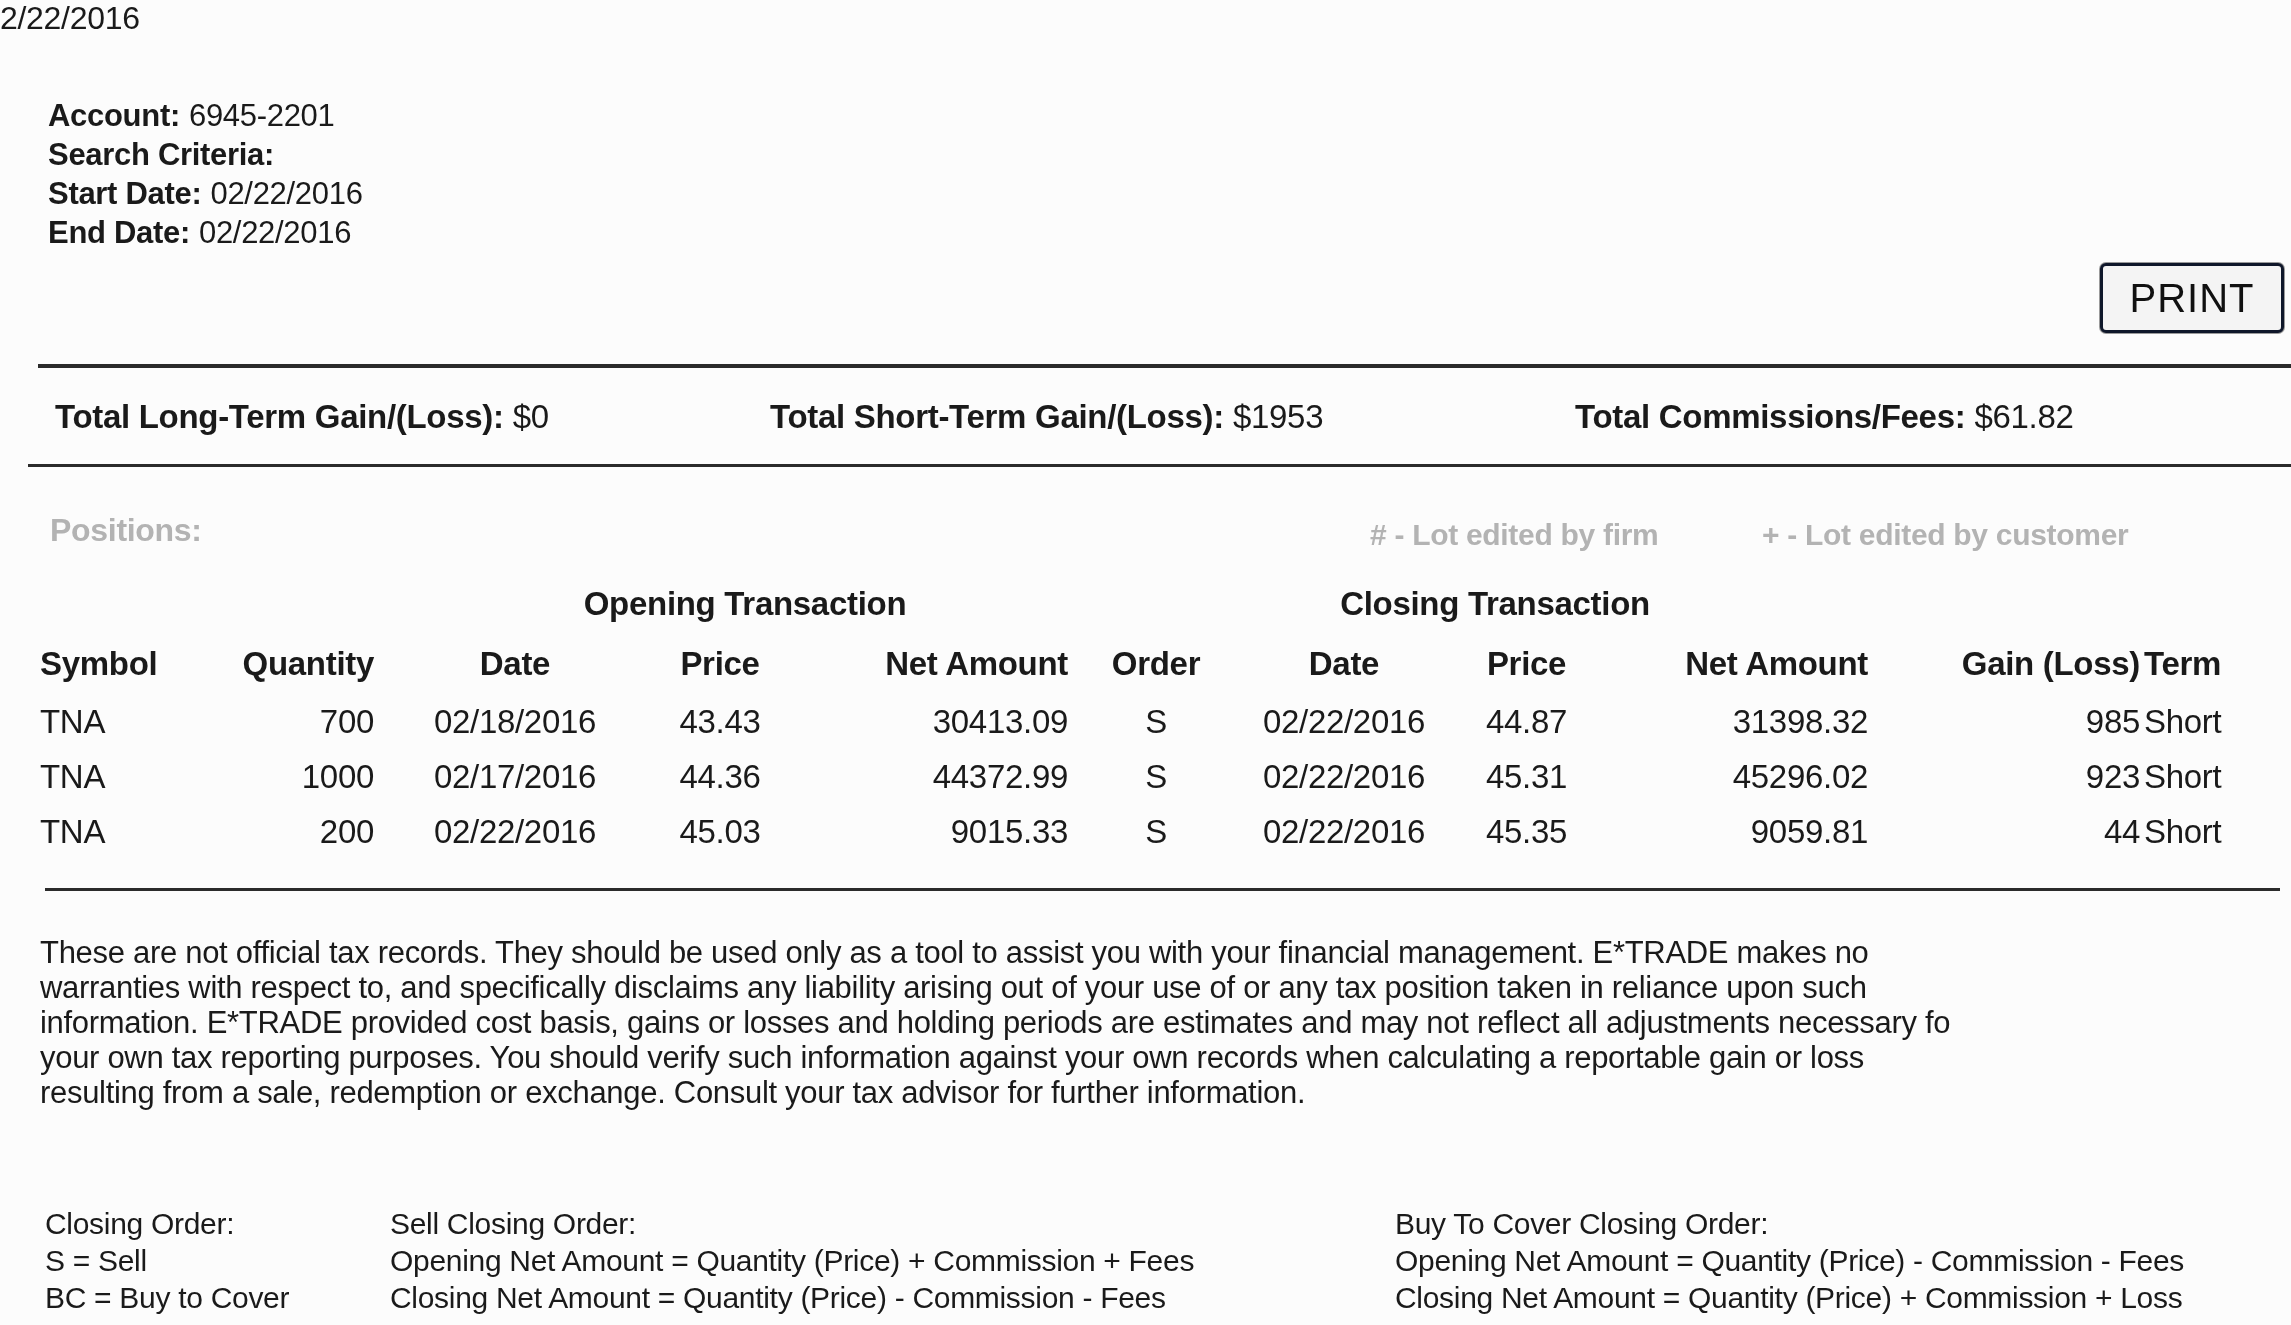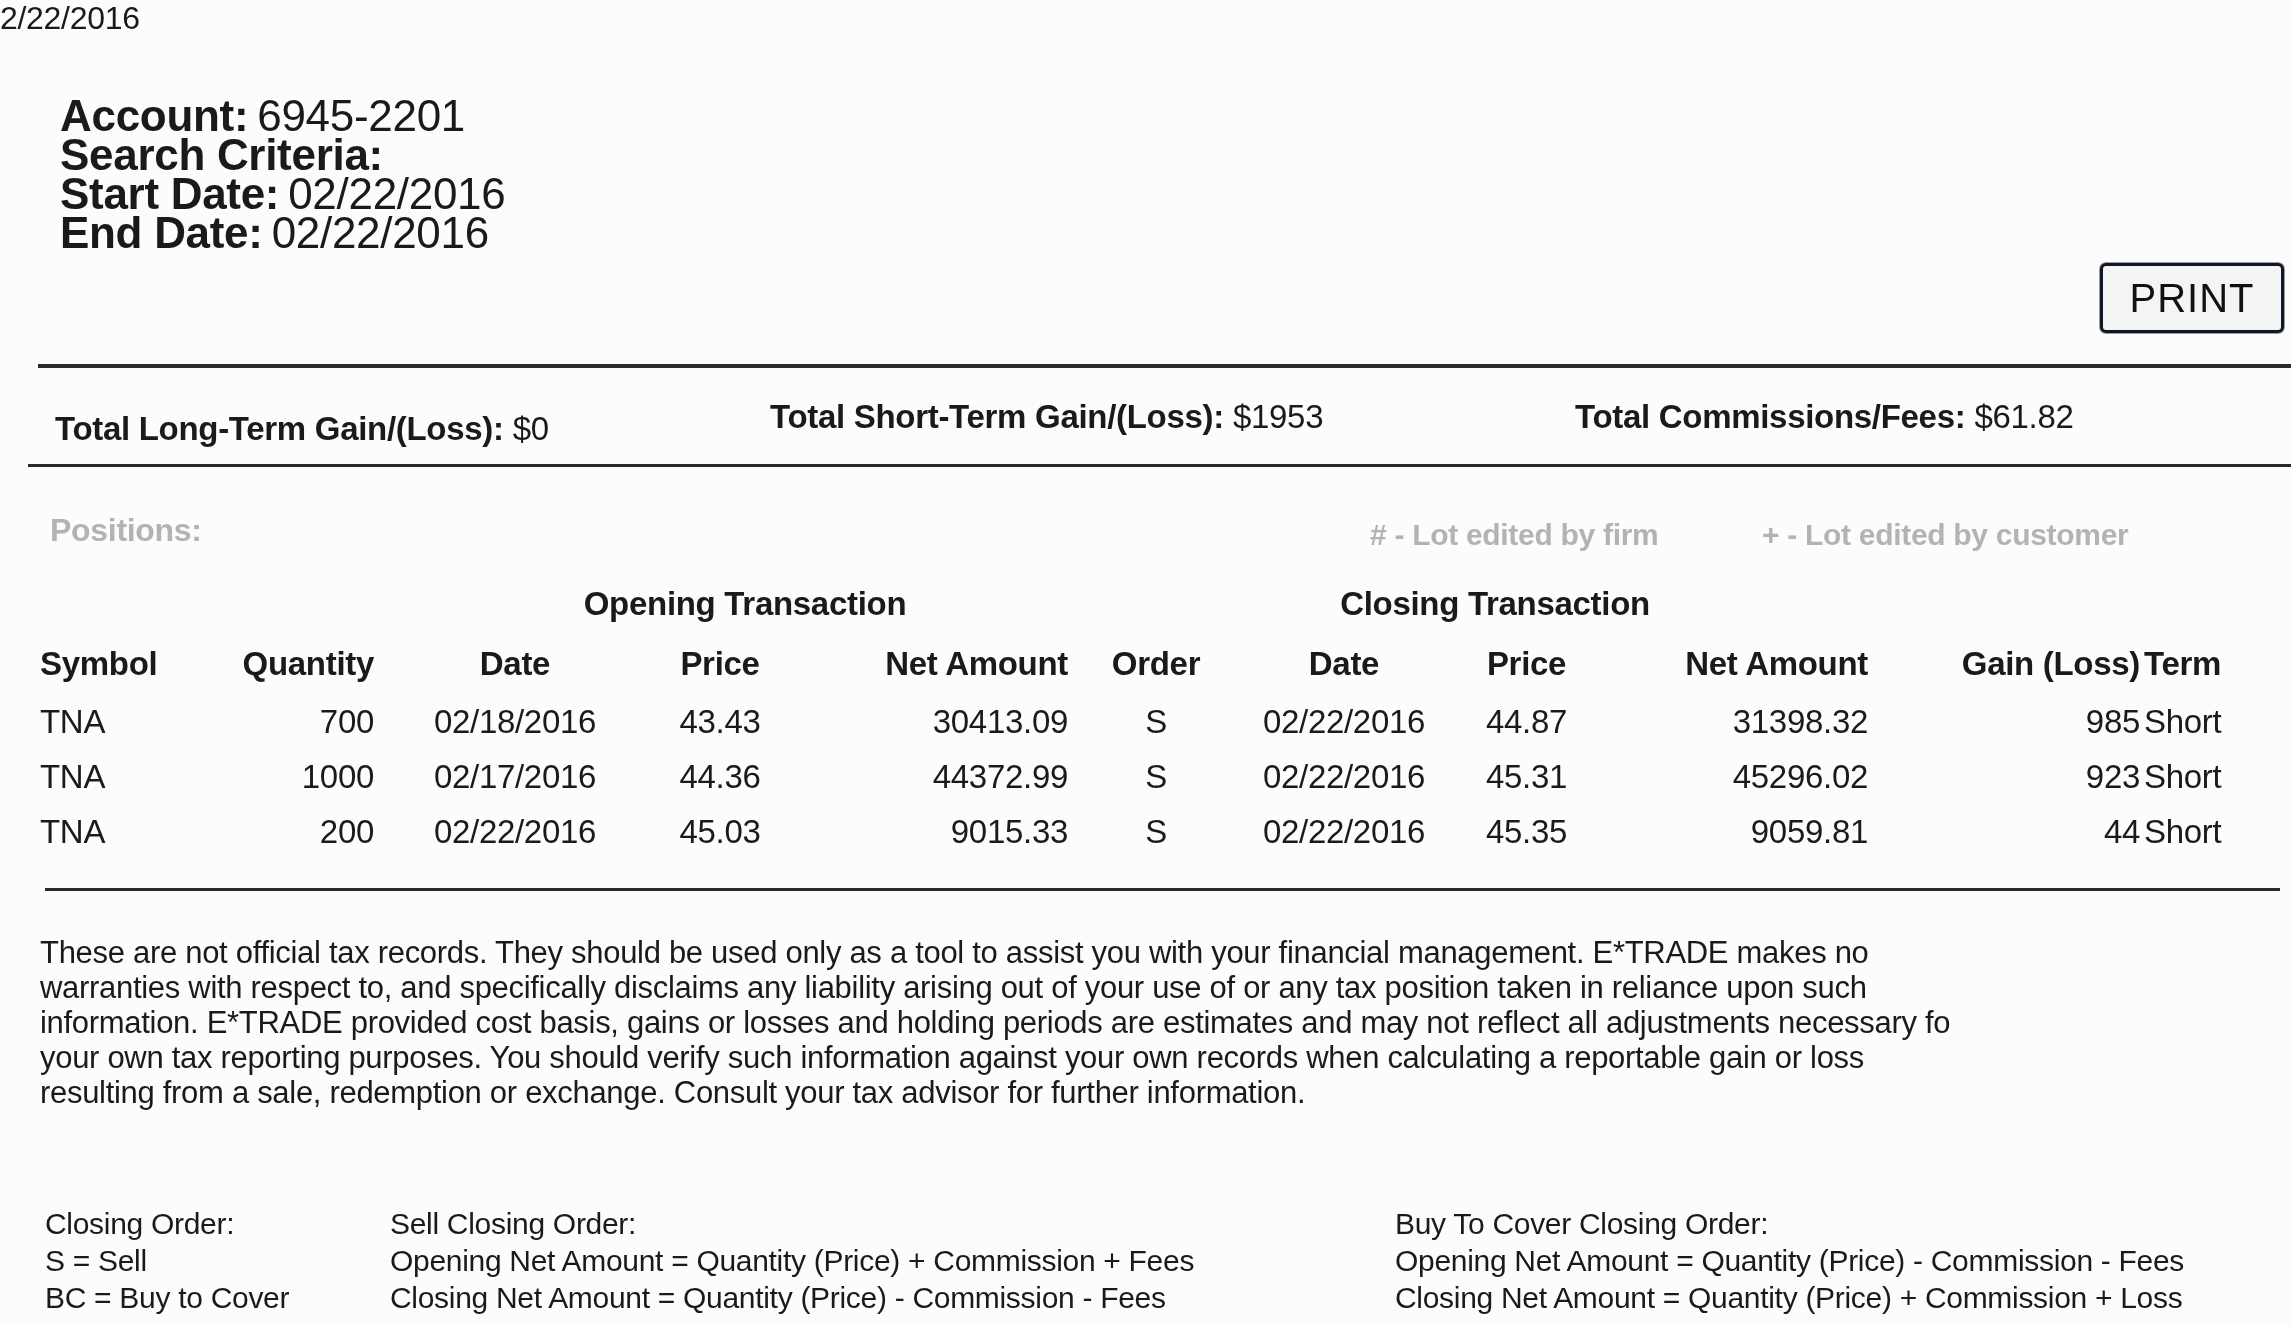--- a/index.html
+++ b/index.html
@@ -9,21 +9,21 @@
     background: #fcfcfc;
     overflow: hidden;
     font-family: "Liberation Sans", sans-serif;
     color: #1a1a1a;
     letter-spacing: -0.3px;
   }
   .abs { position: absolute; }
 
   
   .print-date { left: 0; top: 8; font-size: 32px; white-space: nowrap; }
-  .acct-block { left: 60px; top: 96px; font-size: 44px; line-height: 39px; white-space: nowrap; }
+  .acct-block { left: 48px; top: 96px; font-size: 31px; line-height: 39px; white-space: nowrap; }
   .acct-line .lbl { font-weight: 700; }
   .acct-line .val { margin-left: 9px; }
 
   .print-btn {
     left: 2100px; top: 263px; width: 184px; height: 70px;
     position: absolute;
     background: #f4f4f4;
     border: 3px solid #0f172a;
     border-radius: 6px;
     font-family: "Liberation Sans", sans-serif;
@@ -35,21 +35,21 @@
   }
 
   .rule { background: #2b2b2b; }
   .rule-1 { left: 38px; top: 364px; width: 2253px; height: 4px; }
   .rule-2 { left: 28px; top: 464px; width: 2263px; height: 3px; }
   .rule-3 { left: 45px; top: 888px; width: 2235px; height: 3px; }
 
   
   .totals { left: 0; top: 398px; width: 2291px; font-size: 33px; white-space: nowrap; }
   .totals .t-item { position: absolute; top: 0; }
-  .t-long { left: 55px; margin-top: 12px; }
+  .t-long { left: 55px; }
   .t-short { left: 770px; }
   .t-comm { left: 1575px; }
   .totals .lbl { font-weight: 700; }
   .totals .val { margin-left: 9px; font-weight: 400; }
 
   
   .positions-label { left: 50px; top: 512px; font-size: 32px; font-weight: 700; color: #b3b3b3; }
   .note-firm { left: 1370px; top: 518px; font-size: 30px; font-weight: 600; color: #b3b3b3; white-space: nowrap; }
   .note-customer { left: 1762px; top: 518px; font-size: 30px; font-weight: 600; color: #b3b3b3; white-space: nowrap; }
 

